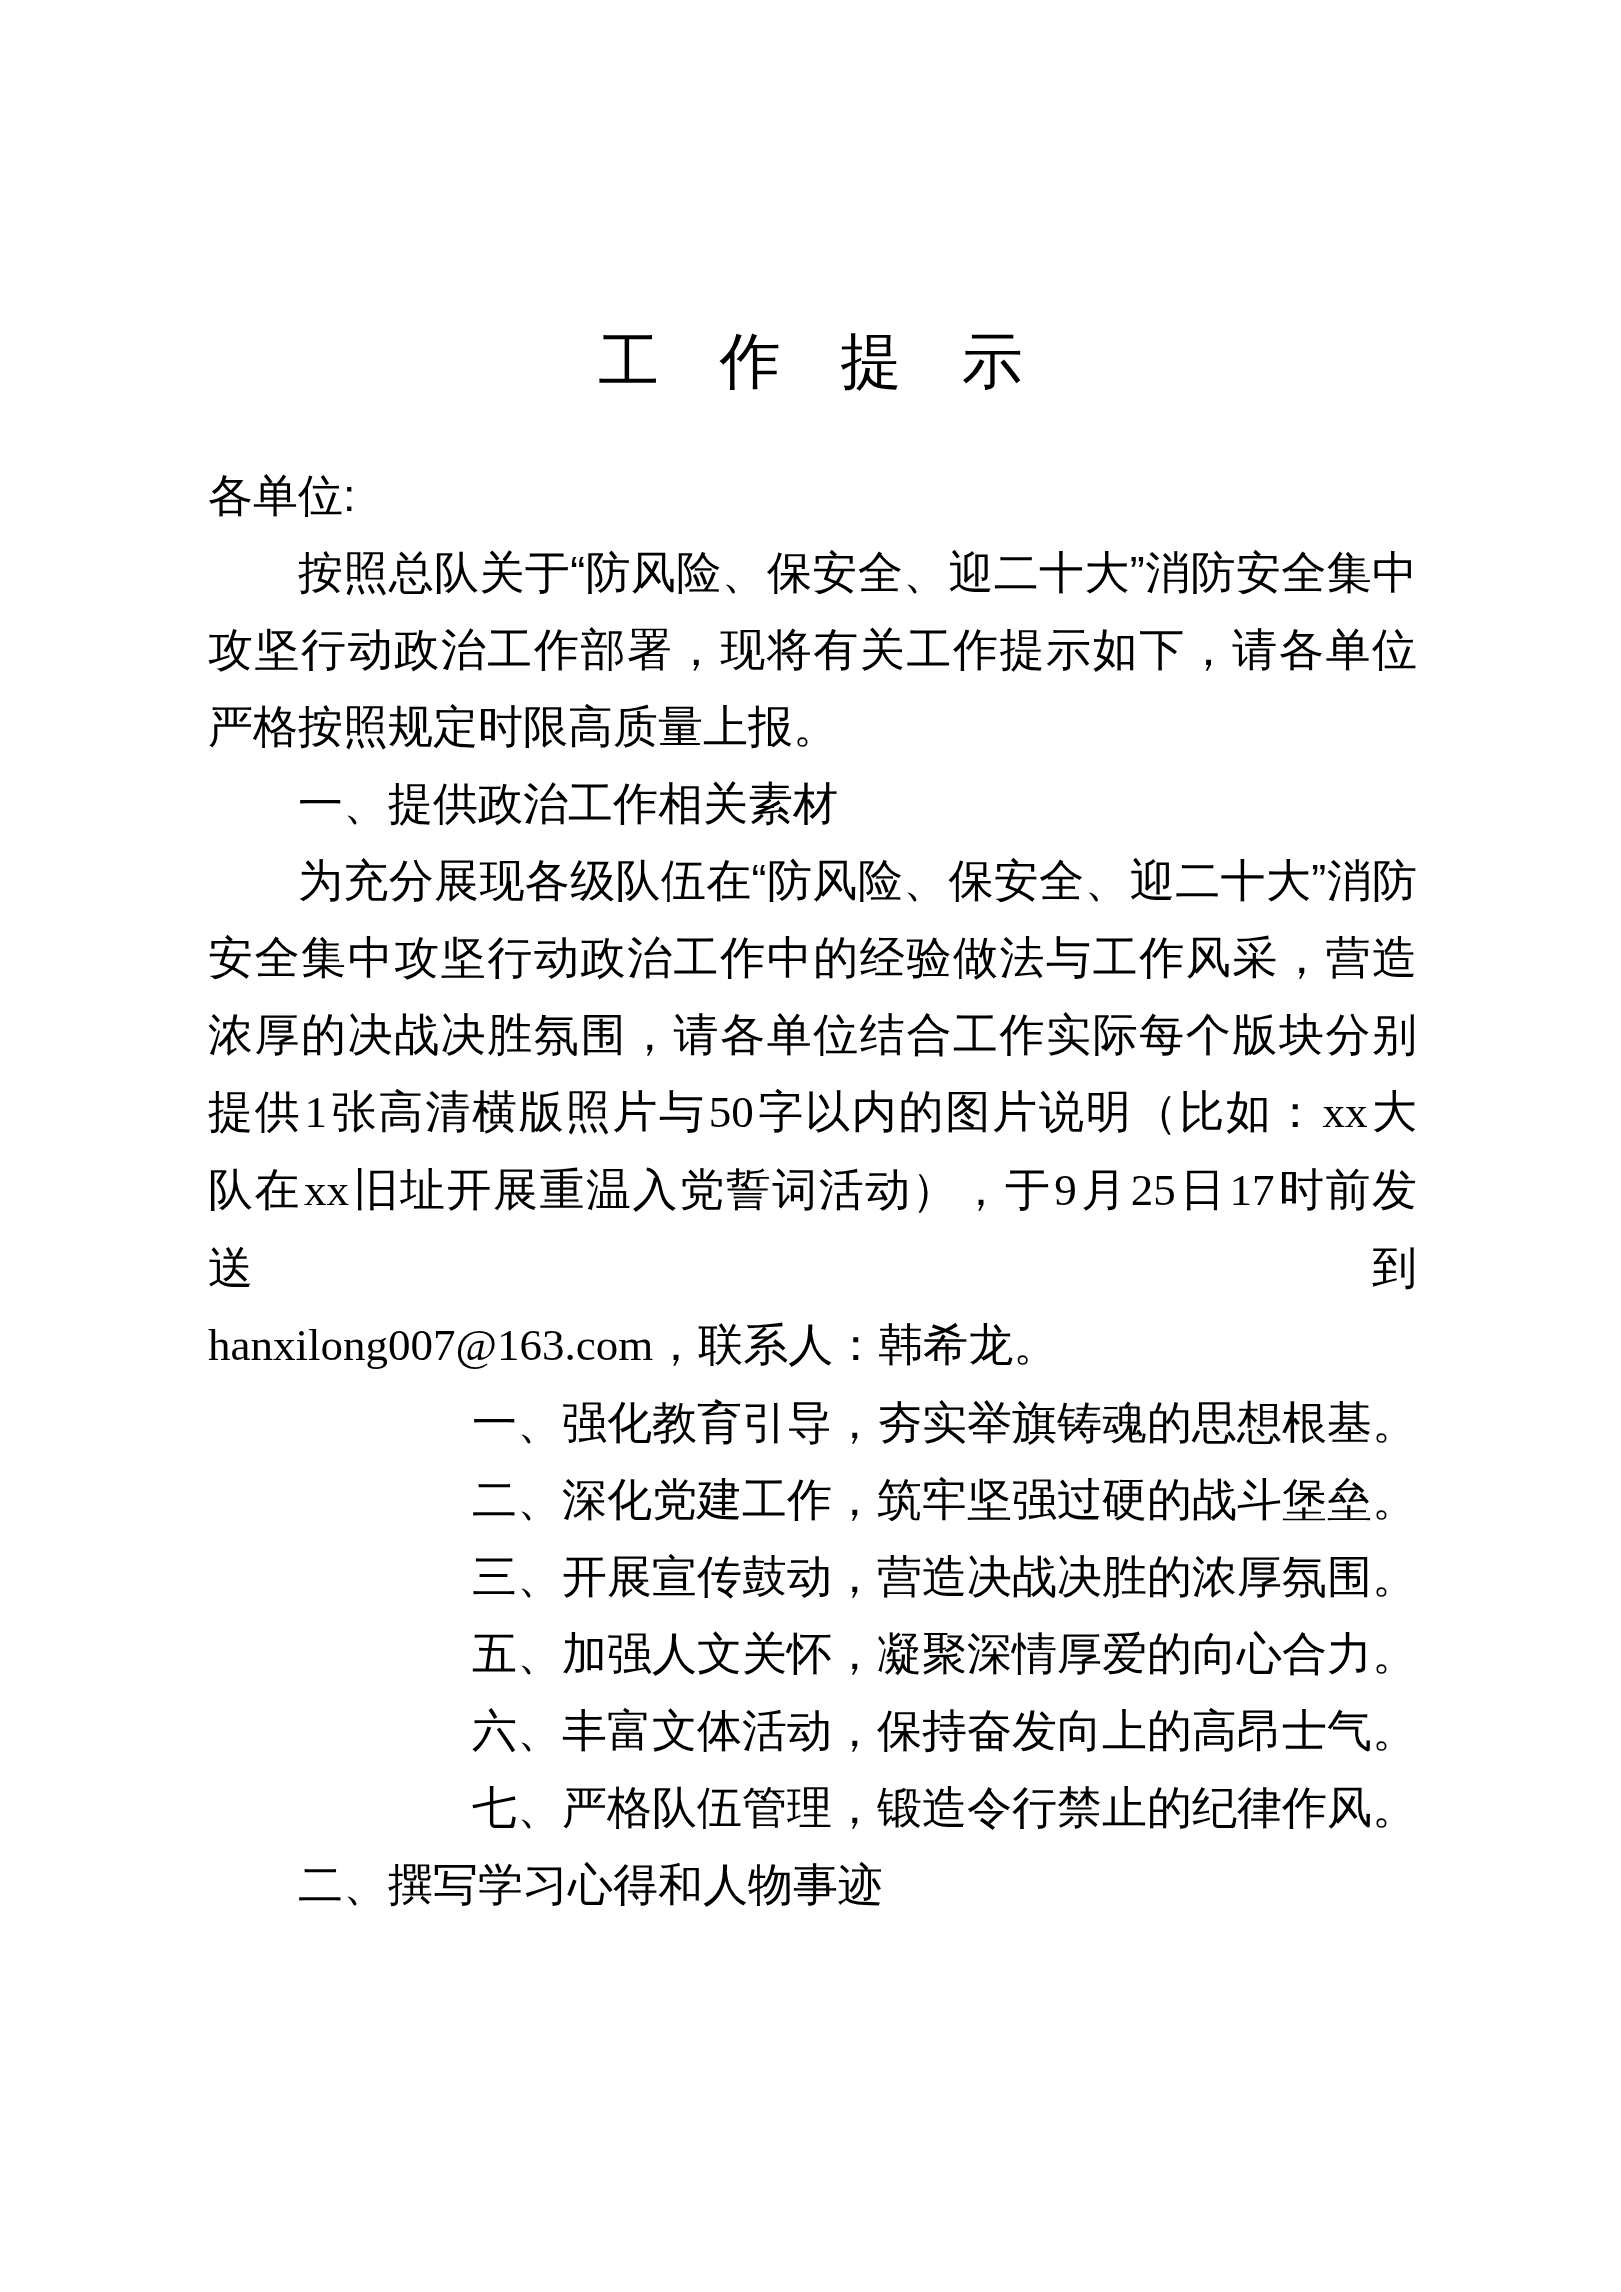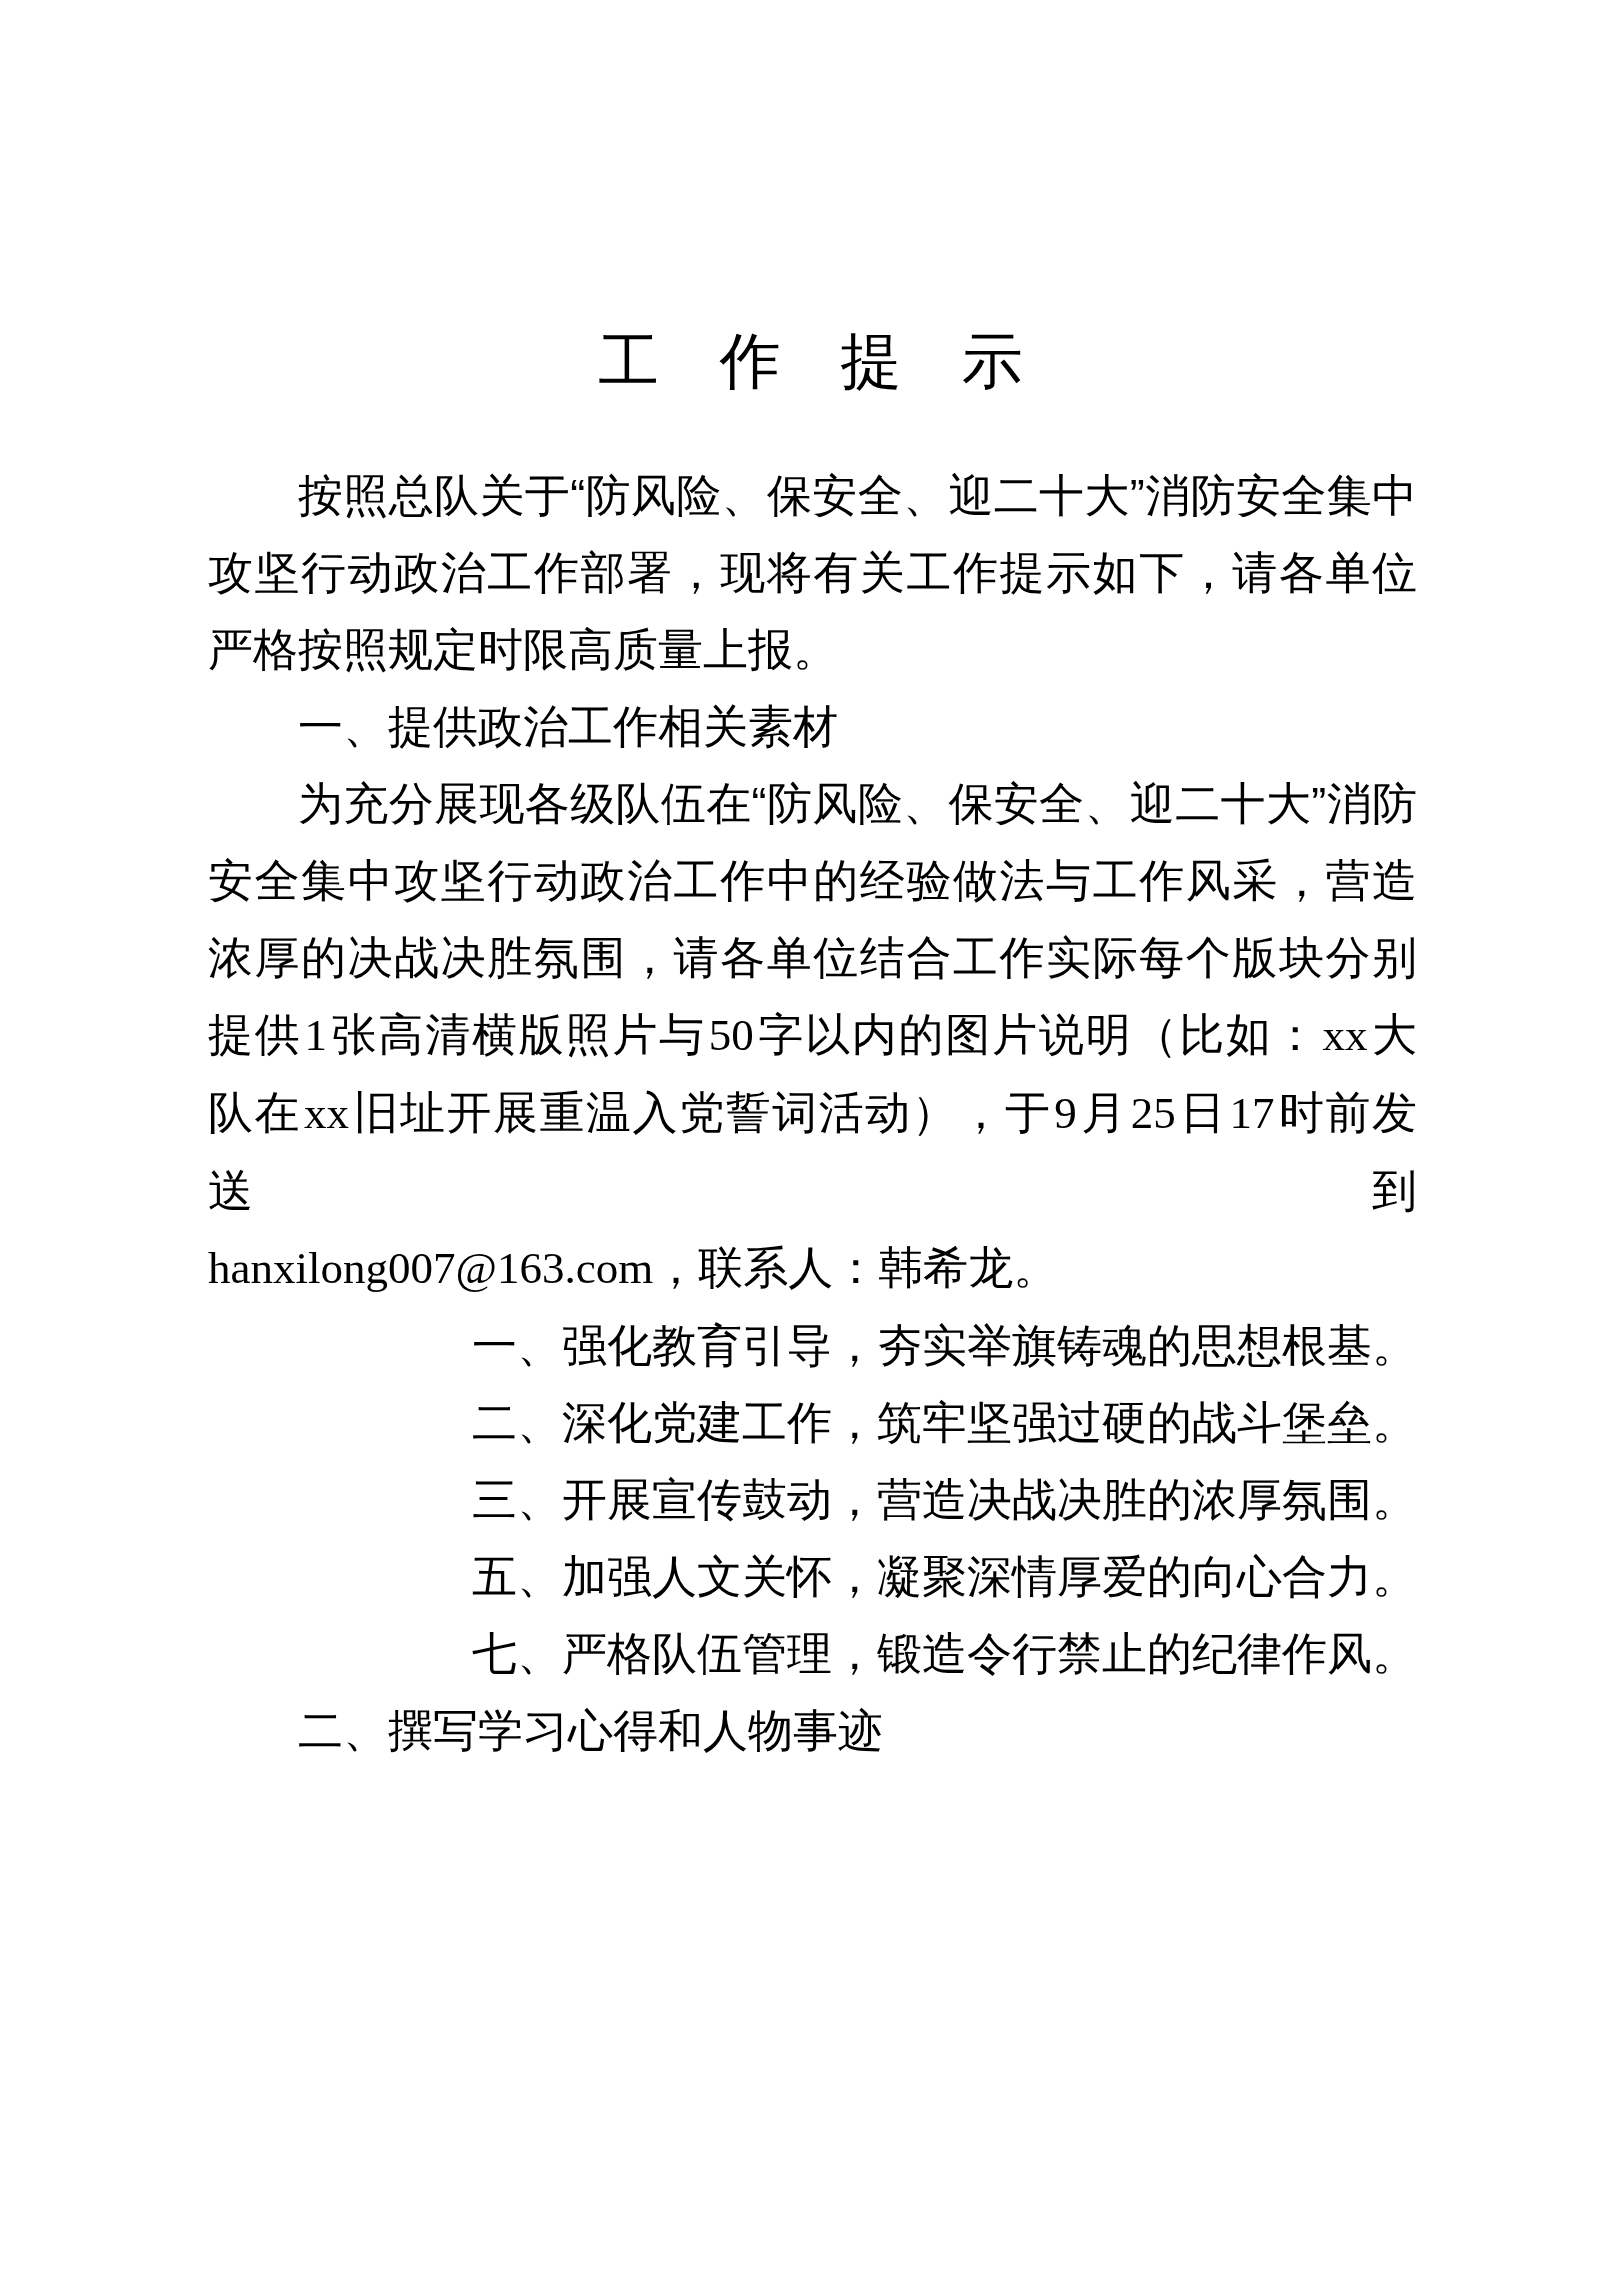--- a/index.html
+++ b/index.html
@@ -102,33 +102,35 @@
 </style>
 </head>
 <body>
 
 <div class="page">
 
   <h1 class="doc-title">工 作 提 示</h1>
 
   <div class="body-block">
 
+    <p class="para left">各单位:</p>
 
     <p class="para indent2">按照总队关于“防风险、保安全、迎二十大”消防安全集中攻坚行动政治工作部署，现将有关工作提示如下，请各单位严格按照规定时限高质量上报。</p>
 
     <p class="section-head">一、提供政治工作相关素材</p>
 
     <p class="para indent2 force-justify"><span>为充分展现各级队伍在“防风险、保安全、迎二十大”消防安全集中攻坚行动政治工作中的经验做法与工作风采，营造浓厚的决战决胜氛围，请各单位结合工作实际每个版块分别提供</span><span class="num-serif">1</span><span>张高清横版照片与</span><span class="num-serif">50</span><span>字以内的图片说明（比如：</span><span class="num-serif">xx</span><span>大队在</span><span class="num-serif">xx</span><span>旧址开展重温入党誓词活动），于</span><span class="num-serif">9</span><span>月</span><span class="num-serif">25</span><span>日</span><span class="num-serif">17</span><span>时前发送到</span></p>
 
     <p class="para left"><span class="serif">hanxilong007@163.com</span><span>，联系人：韩希龙。</span></p>
 
     <p class="list-item">一、强化教育引导，夯实举旗铸魂的思想根基。</p>
     <p class="list-item">二、深化党建工作，筑牢坚强过硬的战斗堡垒。</p>
     <p class="list-item">三、开展宣传鼓动，营造决战决胜的浓厚氛围。</p>
     <p class="list-item">五、加强人文关怀，凝聚深情厚爱的向心合力。</p>
+    <p class="list-item">六、丰富文体活动，保持奋发向上的高昂士气。</p>
     <p class="list-item">七、严格队伍管理，锻造令行禁止的纪律作风。</p>
 
     <p class="section-head">二、撰写学习心得和人物事迹</p>
 
   </div>
 
 </div>
 
 
 </body></html>

